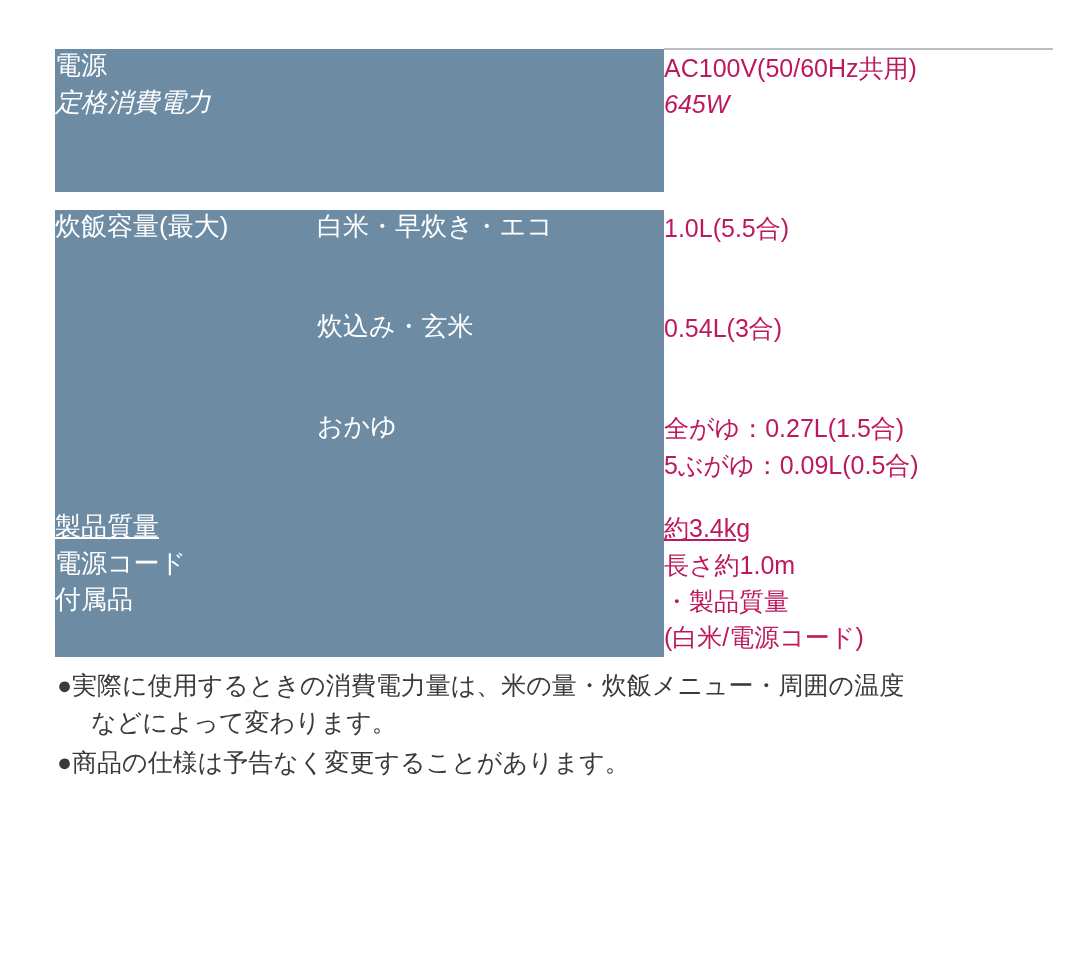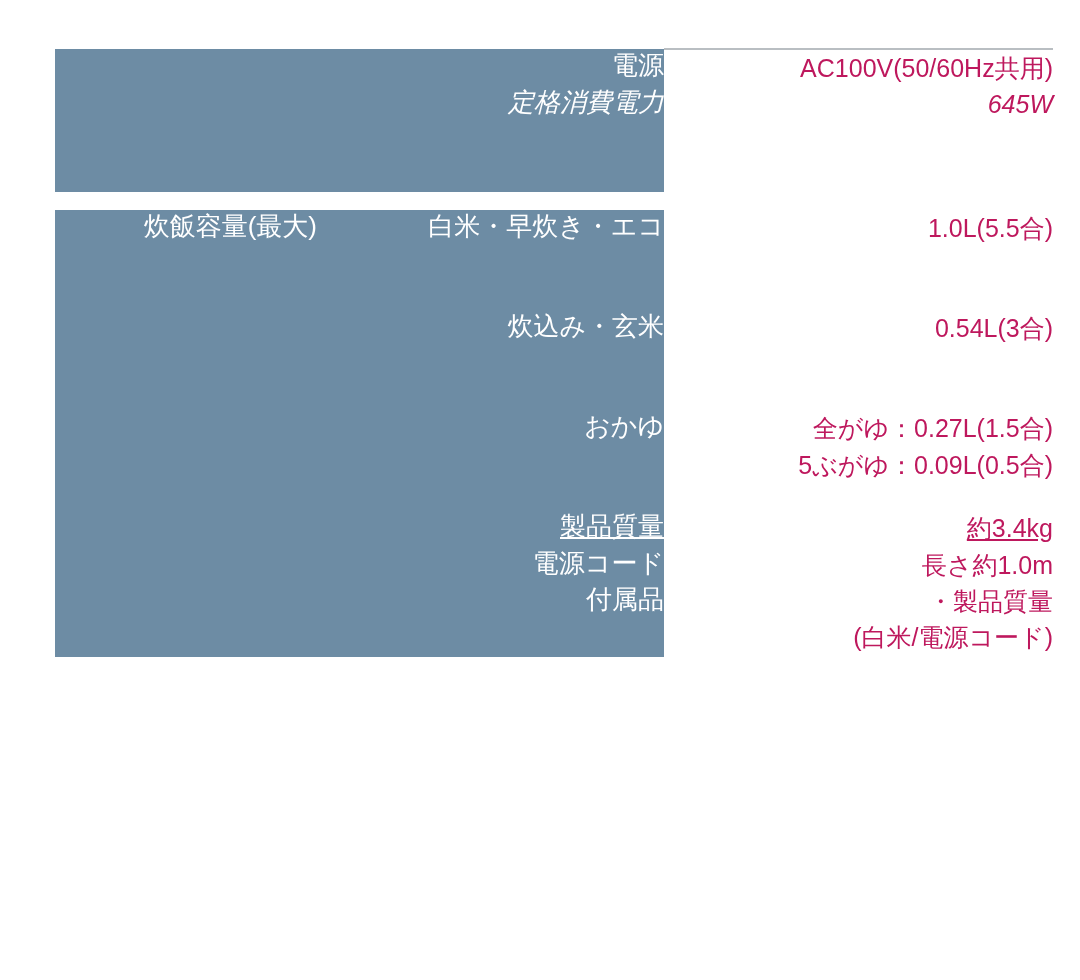--- a/index.html
+++ b/index.html
@@ -13,21 +13,20 @@
     font-family: "Liberation Sans", sans-serif;
     color: #333333;
     overflow: hidden;
   }
   .sheet {
     position: relative;
     width: 1080px;
     height: 980px;
     box-sizing: border-box;
     padding: 48px 26px 0 55px;
-    text-align: right;
   }
   table.spec {
     width: 998px;
     border-collapse: collapse;
     table-layout: fixed;
   }
   table.spec col.c1 { width: 262px; }
   table.spec col.c2 { width: 347px; }
   table.spec col.c3 { width: 389px; }
 
@@ -170,15 +169,22 @@
         <td class="val h-acc">
           <span class="line">・製品質量</span>
           <span class="line">(白米/電源コード)</span>
         </td>
       </tr>
 
     </tbody>
   </table>
 
   <div class="notes">
+    <div class="note">
+      <span class="bullet">●</span><span>実際に使用するときの消費電力量は、米の量・炊飯メニュー・周囲の温度</span>
+      <span class="sub">などによって変わります。</span>
+    </div>
+    <div class="note">
+      <span class="bullet">●</span><span>商品の仕様は予告なく変更することがあります。</span>
+    </div>
   </div>
 
 </div>
 
 </body></html>

